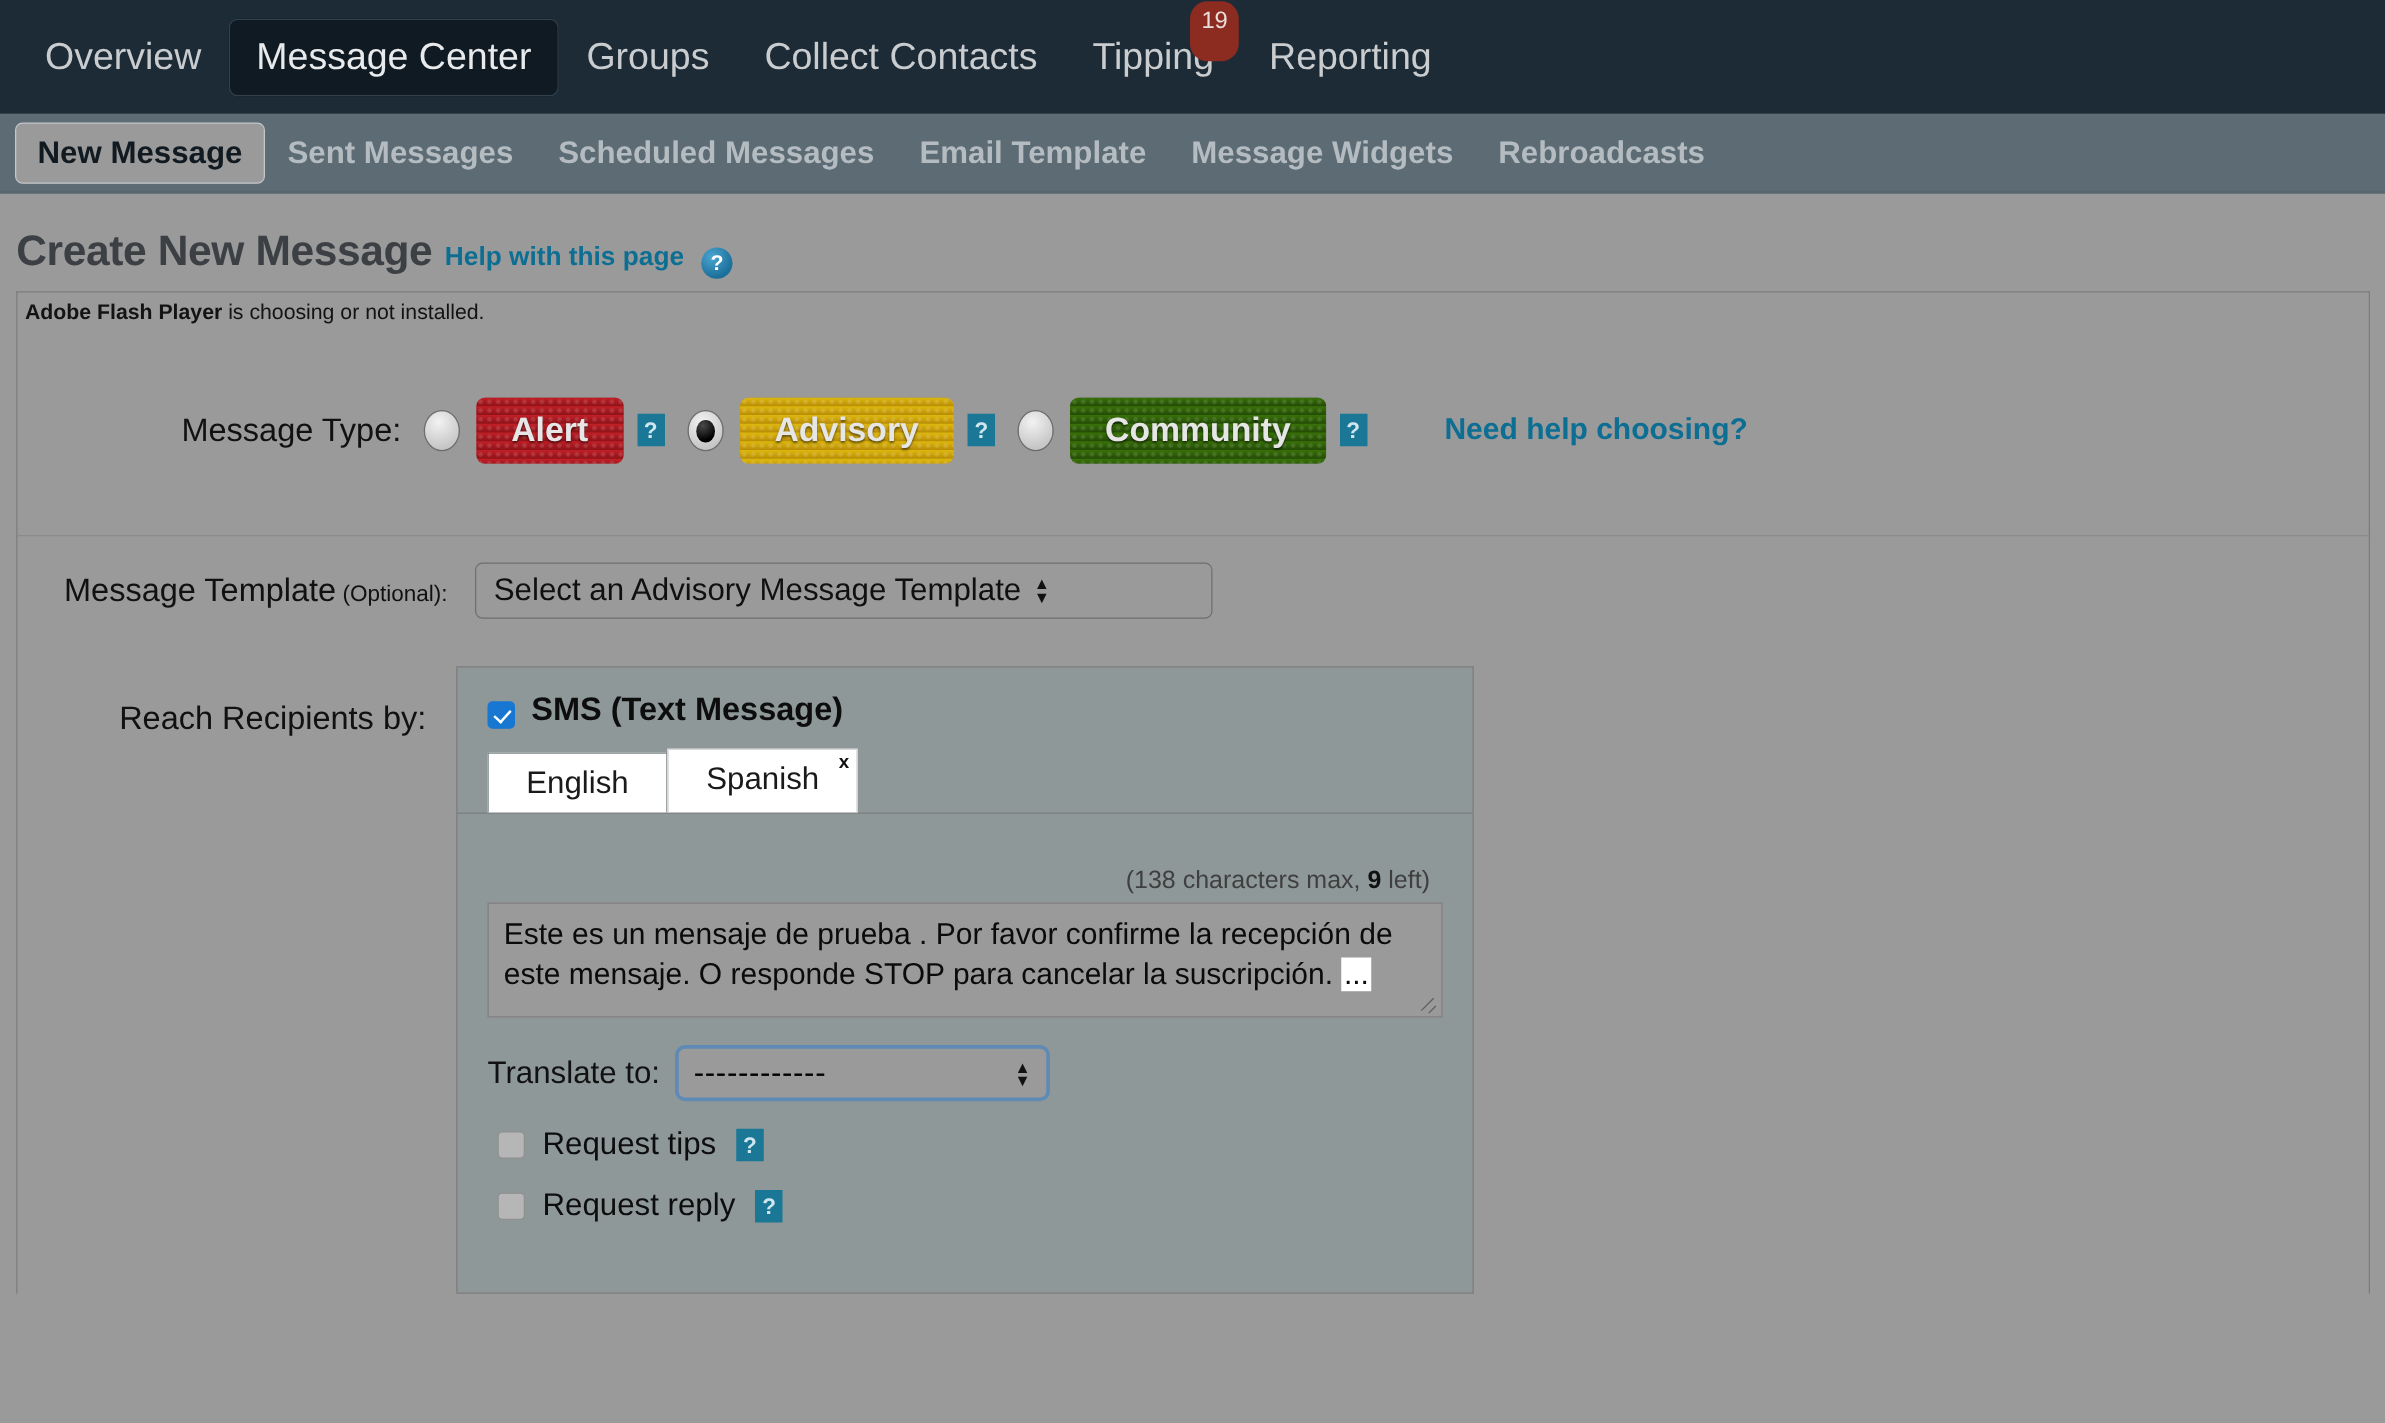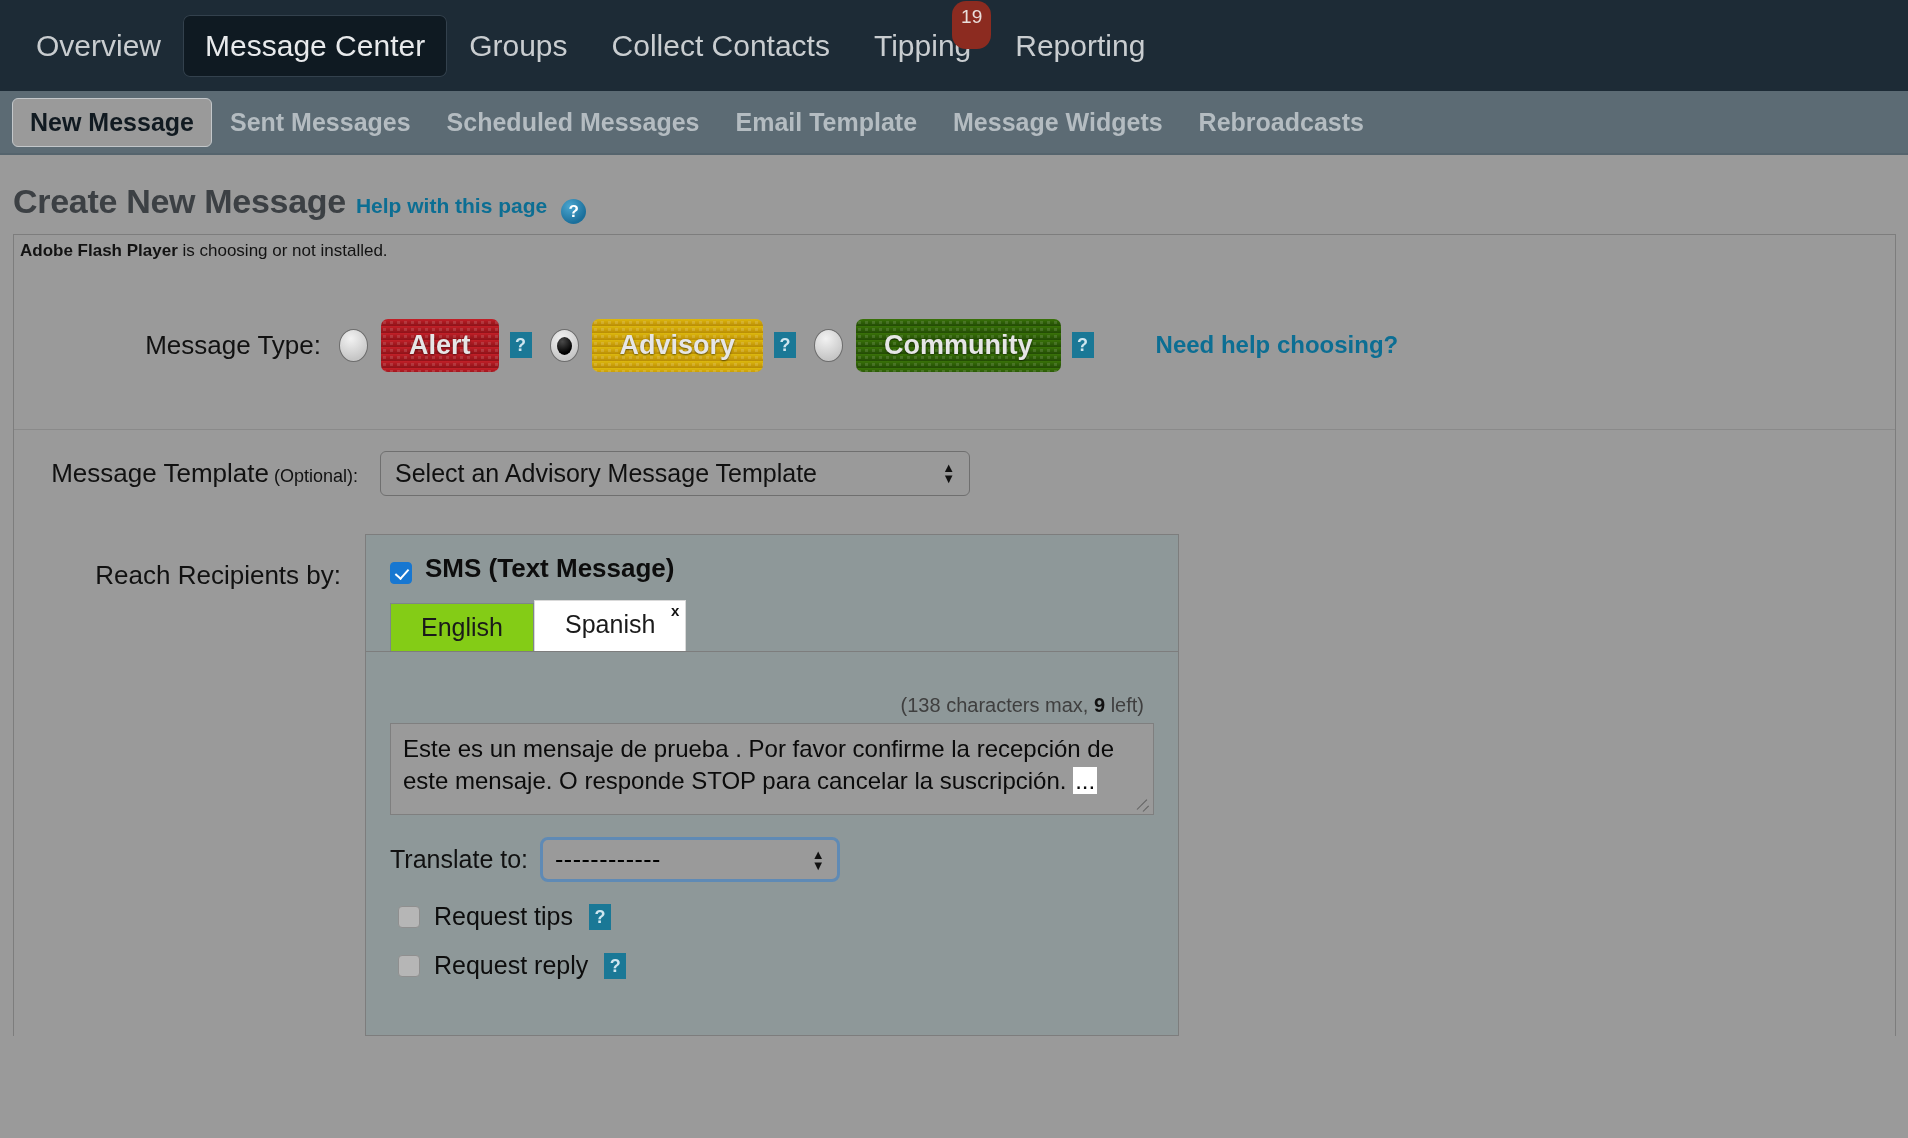--- a/index.html
+++ b/index.html
@@ -224,21 +224,20 @@
   #template-label .optional { font-size: 18px; }
   .select-box {
     background: #9a9a9a;
     border: 1px solid #6f6f6f;
     border-radius: 6px;
     font-size: 25px;
     color: #101010;
     padding: 7px 14px;
     display: flex;
     align-items: center;
-    justify-content: space-between;
     cursor: pointer;
   }
   #template-select { width: 590px; margin-left: 22px; }
   .spin {
     display: inline-block;
     font-size: 13px;
     line-height: 11px;
     color: #111;
     margin-left: 10px;
     text-align: center;
@@ -299,21 +298,21 @@
     padding-left: 24px;
     height: 54px;
     border-bottom: 1px solid #7d7d7d;
   }
   .lang-tab {
     font-size: 25px;
     color: #1a1a1a;
     padding: 11px 30px;
     border: 1px solid #7e8788;
     border-bottom: none;
-    background: #84cc16;
+    background: #ffffff;
     cursor: pointer;
     position: relative;
     line-height: 1;
   }
   .lang-tab.active {
     background: #ffffff;
     border-color: #d9d9d9;
     padding: 11px 30px 14px 30px;
   }
   .tab-close {

